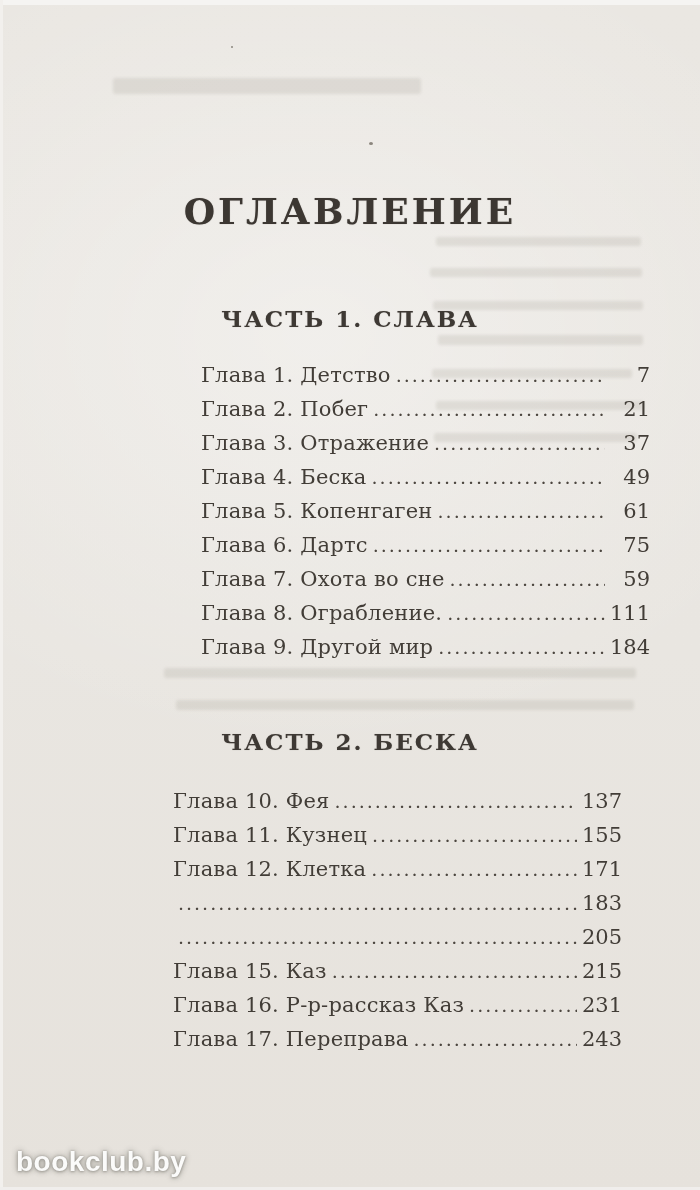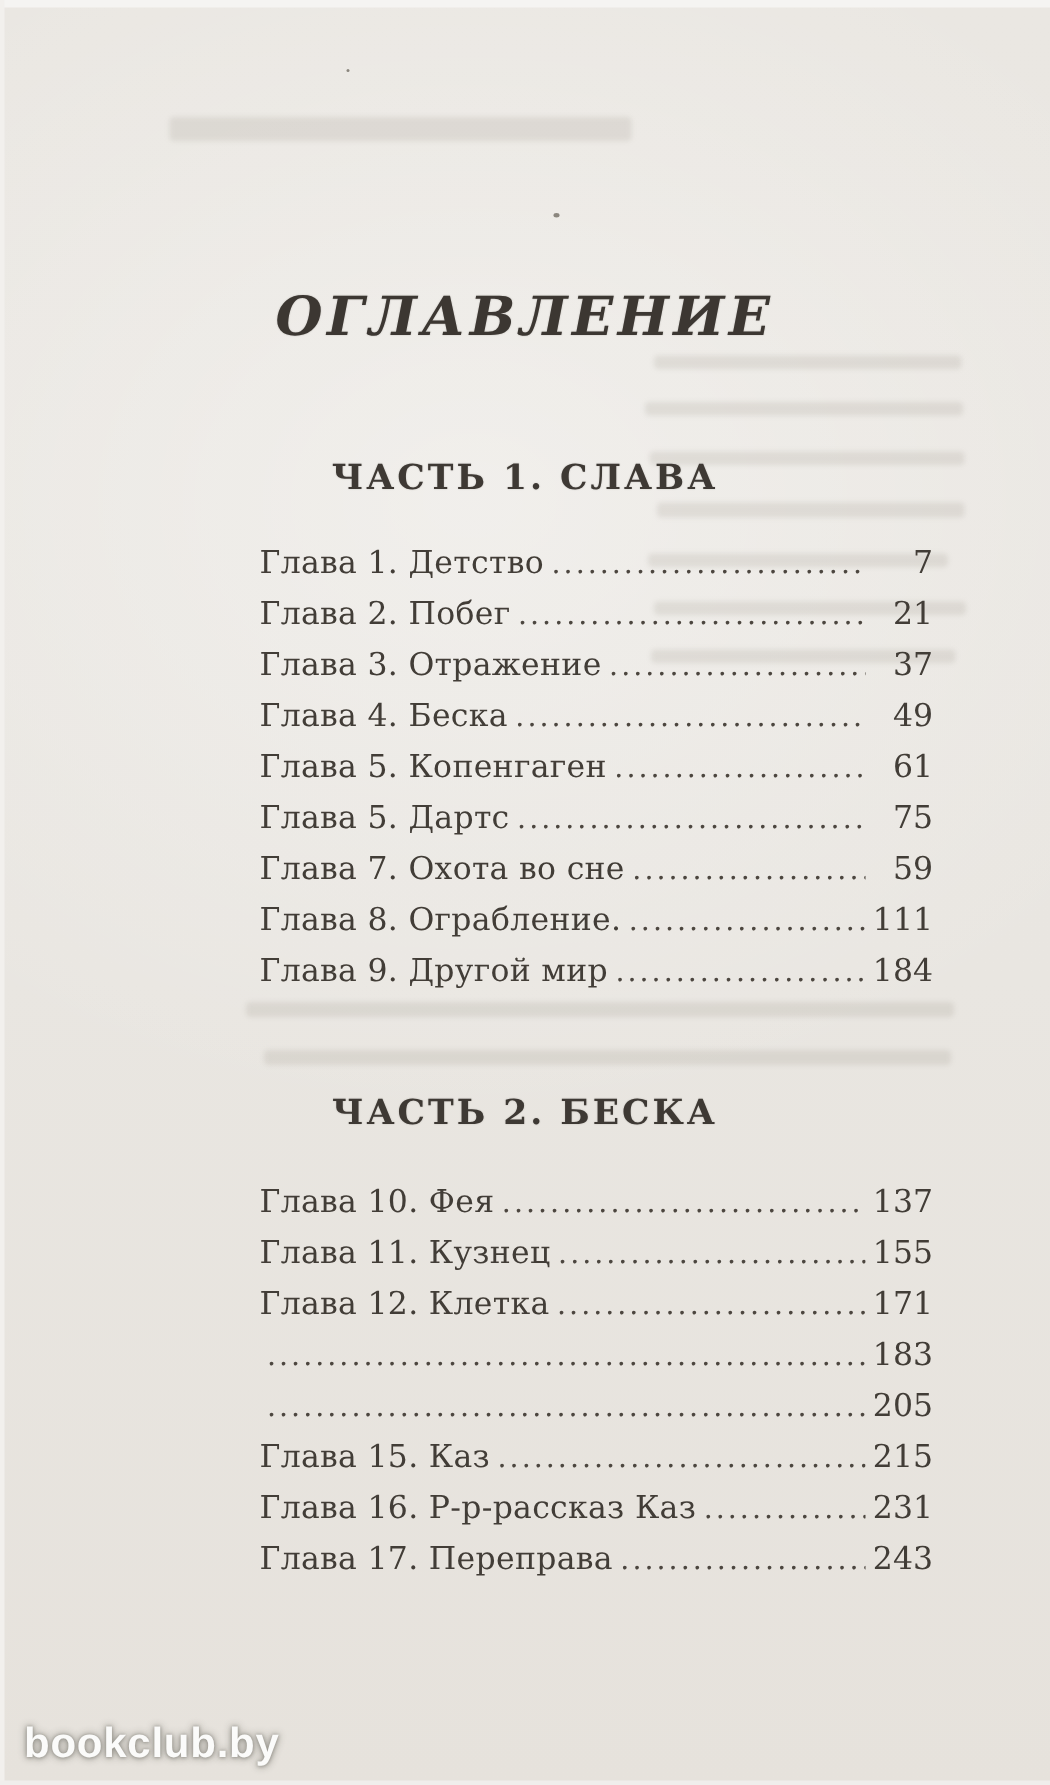--- a/index.html
+++ b/index.html
@@ -22,33 +22,32 @@
   
   .ghost{position:absolute;background:rgba(118,108,94,0.13);filter:blur(1.6px);border-radius:3px;}
   .speck{position:absolute;background:#8b867e;border-radius:50%;}
 
   .toc-title{
     position:absolute;left:0;top:190px;width:700px;
     text-align:center;
     font-size:36px;font-weight:bold;letter-spacing:3px;
     color:#3c3732;
     text-shadow:0 0 1px rgba(60,55,50,0.35);
-    font-style:italic;
   }
   .part-heading{
     position:absolute;left:0;width:700px;text-align:center;
     font-size:23px;font-weight:bold;letter-spacing:2px;
     color:#3e3934;
     text-shadow:0 0 1px rgba(60,55,50,0.3);
   }
   .part1-heading{top:305px;}
   .part2-heading{top:728px;}
 
   .toc-list{position:absolute;left:173px;width:449px;}
-  .toc-list-1{top:358px;}
+  .toc-list-1{top:358px;margin-left:28px;}
   .toc-list-2{top:784px;}
   .toc-row{
     display:flex;align-items:baseline;
     height:34px;line-height:34px;
     font-size:21px;color:#423d37;
     white-space:nowrap;
   }
   .toc-label{flex:0 0 auto;letter-spacing:0.2px;}
   .toc-dots{
     flex:1 1 auto;overflow:hidden;height:34px;
@@ -115,21 +114,21 @@
       <span class="toc-label">Глава 4. Беска</span>
       <span class="toc-dots"></span>
       <span class="toc-page">49</span>
     </div>
     <div class="toc-row">
       <span class="toc-label">Глава 5. Копенгаген</span>
       <span class="toc-dots"></span>
       <span class="toc-page">61</span>
     </div>
     <div class="toc-row">
-      <span class="toc-label">Глава 5. Дартс</span>
+      <span class="toc-label">Глава 6. Дартс</span>
       <span class="toc-dots"></span>
       <span class="toc-page">75</span>
     </div>
     <div class="toc-row">
       <span class="toc-label">Глава 7. Охота во сне</span>
       <span class="toc-dots"></span>
       <span class="toc-page">59</span>
     </div>
     <div class="toc-row">
       <span class="toc-label">Глава 8. Ограбление.</span>

